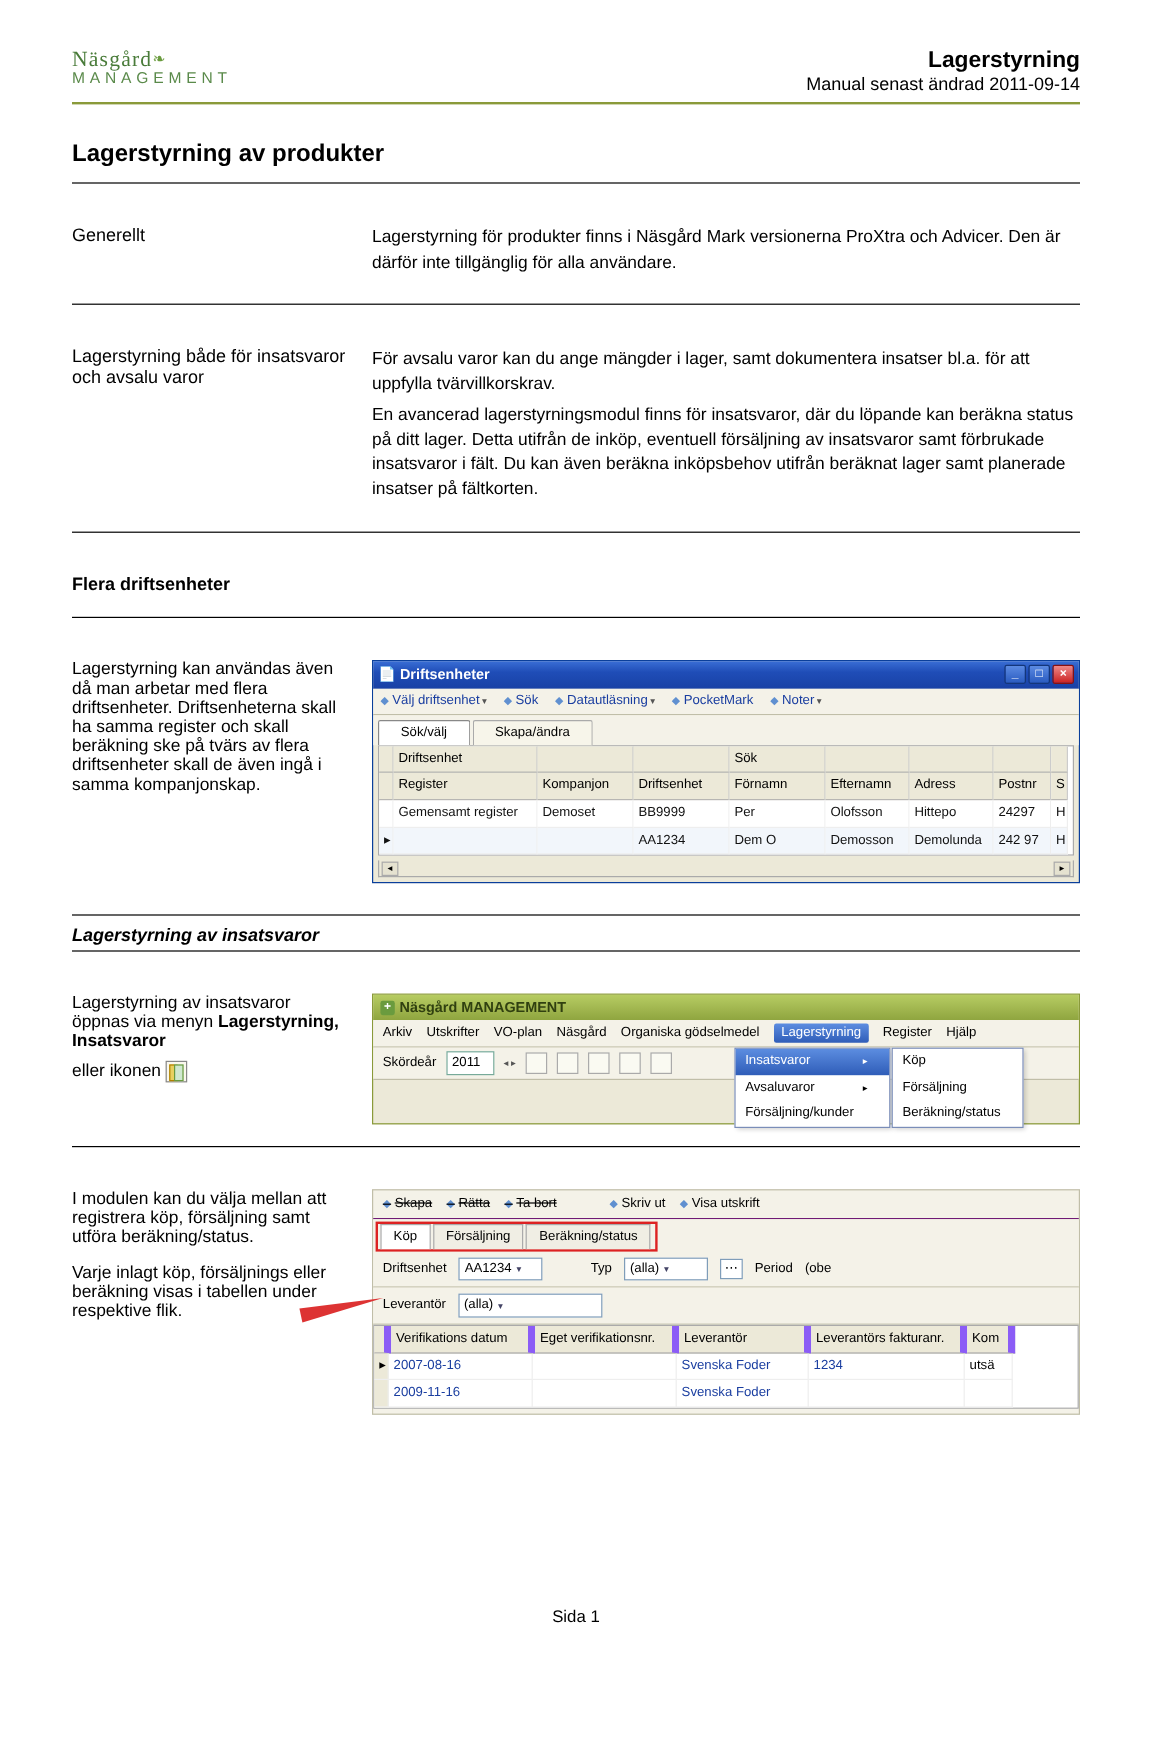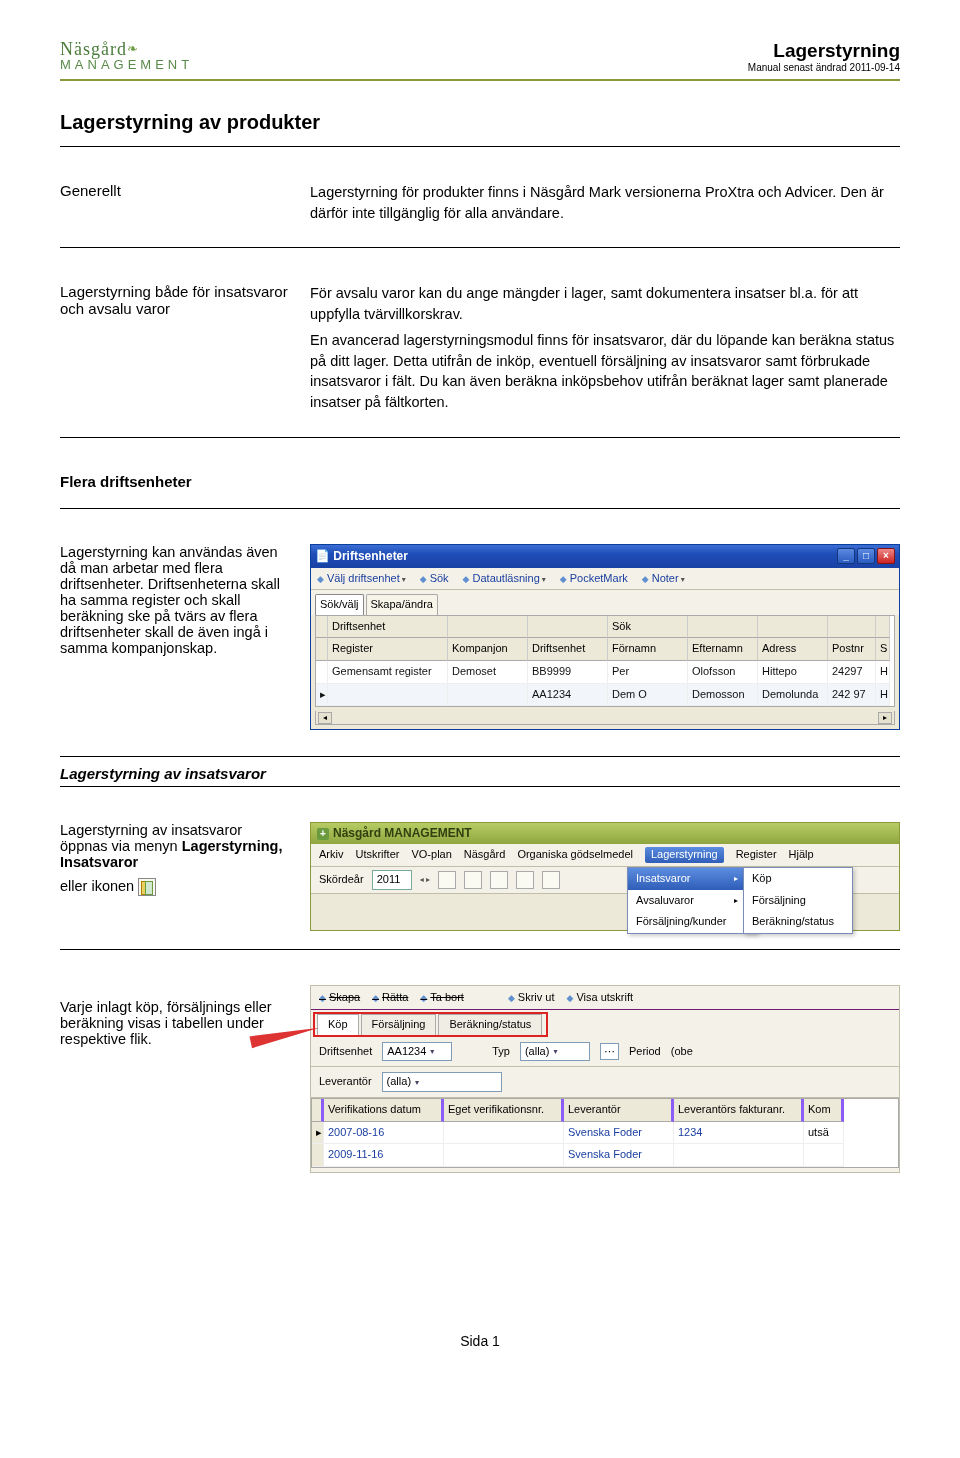--- a/index.html
+++ b/index.html
@@ -47,21 +47,21 @@
   }
   .header-right {
     text-align: right;
     font-family: Verdana, Arial, sans-serif;
   }
   .header-title {
     font-weight: bold;
     font-size: 19px;
   }
   .header-sub {
-    font-size: 10px;
+    font-size: 15px;
   }
   .hr-olive {
     height: 2px;
     background: #8a9a3a;
     border: none;
     margin: 6px 0;
   }
   .divider {
     border: none;
     border-top: 1px solid #000;
@@ -135,21 +135,21 @@
     color: #1a3ea0;
   }
   .xp-toolbar .diamond { color: #6090d0; margin-right: 3px; font-size:9px;}
   .xp-toolbar .arrow { font-size: 8px; color: #555; margin-left:2px;}
   .xp-tabs {
     display: flex;
     padding: 4px 0 0 4px;
     background: #f4f2e8;
   }
   .xp-tab {
-    padding: 2px 4px;
+    padding: 2px 18px;
     border: 1px solid #aaa;
     border-bottom: none;
     background: #f7f5ea;
     margin-right: 2px;
     border-radius: 2px 2px 0 0;
   }
   .xp-tab.active { background: #fff; border-color:#888;}
   .grid {
     background: #fff;
     border: 1px solid #aaa;
@@ -245,21 +245,21 @@
   .tool3-row .diamond { color:#6090d0; font-size:9px; margin-right:3px;}
   .tabstrip3 { display:flex; padding:2px 0 0 2px; background:#f4f2e8;}
   .tab3 { padding:2px 10px; border:1px solid #aaa; background:#fff; margin-right:2px; border-bottom:none;}
   .tab3.dim { background:#f0eee4;}
   .redbox { border:2px solid #d22; padding:0 2px; display:inline-flex;}
   .filterrow { display:flex; gap:10px; padding:5px 8px; align-items:center; background:#f4f2e8; border-bottom:1px solid #c0bea8;}
   .combo { background:#fff; border:1px solid #7f9db9; padding:1px 4px; display:inline-flex; align-items:center; gap:4px; min-width:70px;}
   .combo .ar{font-size:8px;color:#446;}
   .grid3 { background:#fff; border:1px solid #aaa; margin:0 0 4px 0;}
   .grid3-header, .grid3-row { display:flex; font-size:11px;}
-  .grid3-header .cell { background:#ece9d8; border-right:3px solid #8b5cf6; border-bottom:1px solid #aaa; padding:3px 4px;}
+  .grid3-header .cell { background:#ece9d8; border-right:6px solid #8b5cf6; border-bottom:1px solid #aaa; padding:3px 4px;}
   .grid3-row .cell { border-right:1px solid #eee; border-bottom:1px solid #eee; padding:3px 4px; color:#1a3ea0;}
   .red-arrow {
     width: 0; height: 0;
     border-top: 6px solid transparent;
     border-bottom: 6px solid transparent;
     border-left: 70px solid #d33;
     transform: rotate(-12deg);
     margin: -18px 0 0 190px;
     position: relative;
   }
@@ -436,21 +436,21 @@
         <div class="toolbar2 dropdown-panel">
           <span>Skördeår</span>
           <span class="field">2011</span>
           <span style="font-size:8px;color:#555;">◂ ▸</span>
           <span class="iconsq"></span>
           <span class="iconsq"></span>
           <span class="iconsq"></span>
           <span class="iconsq"></span>
           <span class="iconsq"></span>
 
-          <div class="dd" style="left:316px; top:0;">
+          <div class="dd" style="left:301px; top:0;">
             <div class="dd-item hover">
                 <span>Insatsvaror</span>
                 <span class="tri">▸</span>
               </div>
             <div class="dd-item">
                 <span>Avsaluvaror</span>
                 <span class="tri">▸</span>
               </div>
             <div class="dd-item">
                 <span>Försäljning/kunder</span>
@@ -470,20 +470,21 @@
         </div>
         <div style="height:36px;"></div>
       </div>
 
     </div>
   </div>
 
   <hr class="divider">
   <div class="section">
     <div class="left">
+      <div>I modulen kan du välja mellan att registrera köp, försäljning samt utföra beräkning/status.</div>
       <div style="height:14px;"></div>
       <div>Varje inlagt köp, försäljnings eller beräkning visas i tabellen under respektive flik.</div>
       <div class="red-arrow"></div>
     </div>
     <div class="right">
 
       <div class="tool3">
         <div class="tool3-row">
           <span style="text-decoration:line-through;"><span class="diamond">◆</span><span>Skapa</span></span>
           <span style="text-decoration:line-through;"><span class="diamond">◆</span><span>Rätta</span></span>

